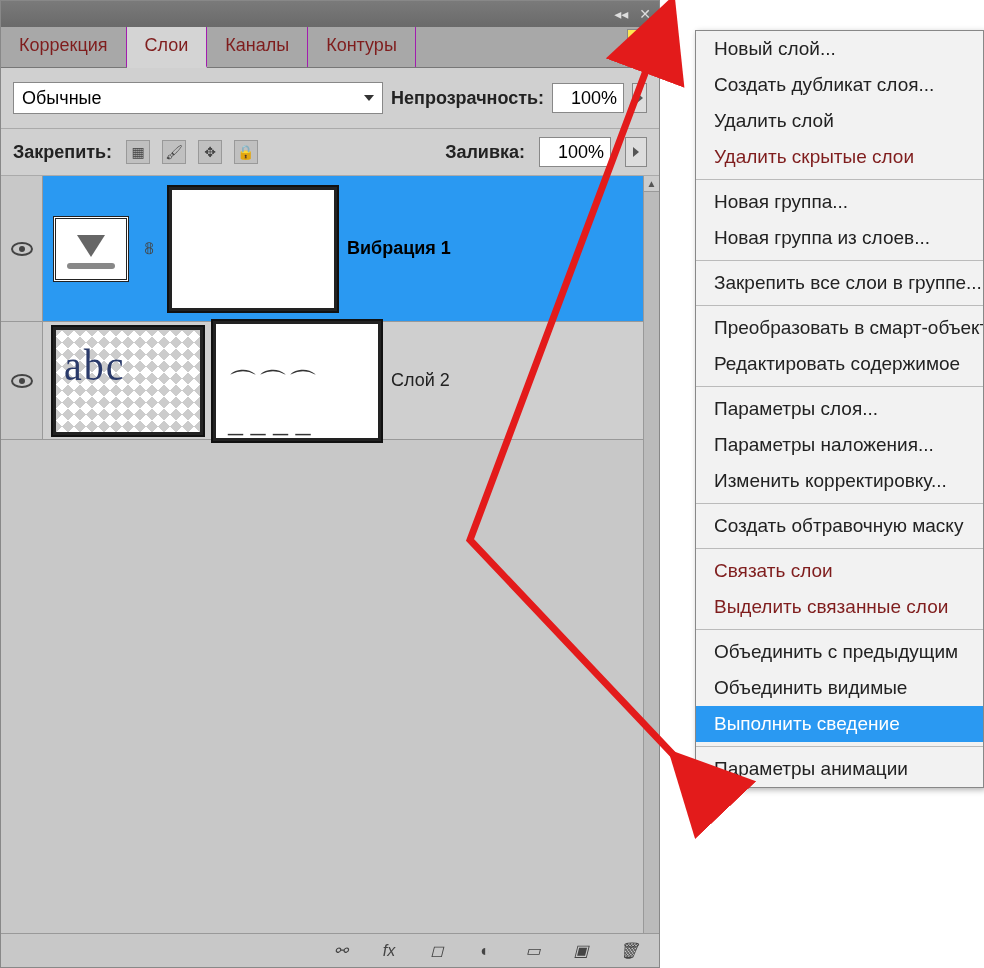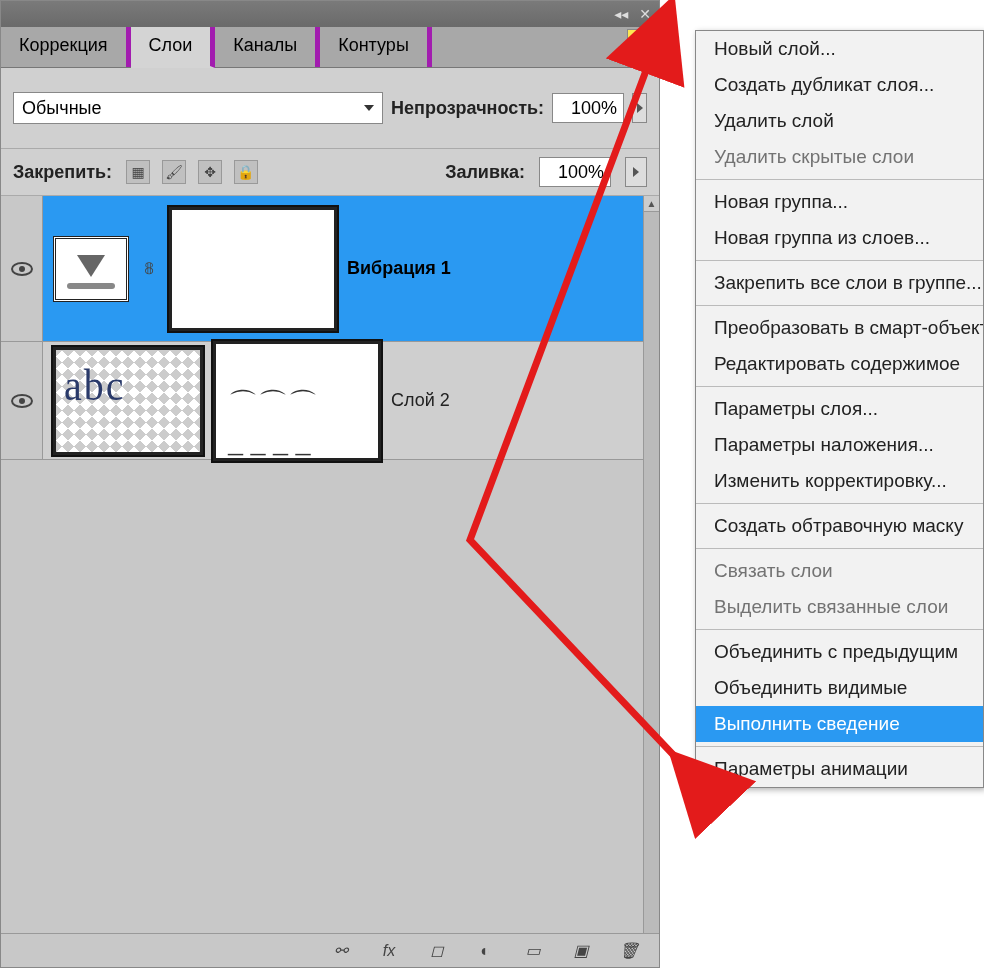--- a/index.html
+++ b/index.html
@@ -4,24 +4,24 @@
 <style>
 * { box-sizing: border-box; margin: 0; padding: 0; font-family: Tahoma, Arial, sans-serif; }
 body { width: 984px; height: 968px; background: #fff; overflow: hidden; position: relative; }
 
 .panel { position: absolute; left: 0; top: 0; width: 660px; height: 968px; background: #c8c8c8; border: 1px solid #888; }
 
 .titlebar { height: 26px; background: linear-gradient(#7a7a7a,#6a6a6a); display: flex; justify-content: flex-end; align-items: center; padding: 0 5px; gap: 5px; }
 .titlebar .ctl { color: #ddd; font-size: 14px; cursor: pointer; padding: 0 3px; }
 
 .tabs { display: flex; background: #a8a8a8; border-bottom: 1px solid #777; }
-.tab { padding: 8px 18px 10px; font-size: 18px; color: #000000; cursor: pointer; border-right: 5px solid #a21caf; background: #a8a8a8; }
+.tab { padding: 8px 18px 10px; font-size: 18px; color: #7f1d1d; cursor: pointer; border-right: 1px solid #a21caf; background: #a8a8a8; }
 .tab.active { background: #d4d4d4; border-bottom: 2px solid #d4d4d4; margin-bottom: -1px; }
 
-.row-opts { display: flex; align-items: center; padding: 24px 12px; background: #d0d0d0; gap: 8px; border-bottom: 1px solid #aaa; }
+.row-opts { display: flex; align-items: center; padding: 14px 12px; background: #d0d0d0; gap: 8px; border-bottom: 1px solid #aaa; }
 .blend-select { flex: 0 0 370px; height: 32px; background: #fff; border: 1px solid #888; padding: 4px 8px; font-size: 18px; display: flex; justify-content: space-between; align-items: center; cursor: pointer; }
 .blend-select .caret { border-top: 6px solid #333; border-left: 5px solid transparent; border-right: 5px solid transparent; }
 .lbl { font-size: 18px; color: #222; font-weight: bold; }
 .val-input { width: 72px; height: 30px; background: #fff; border: 1px solid #888; text-align: right; padding: 0 6px; font-size: 18px; }
 .mini-btn { width: 22px; height: 30px; background: #ddd; border: 1px solid #888; cursor: pointer; display:flex; align-items:center; justify-content:center; }
 .mini-btn .tri { border-left: 6px solid #555; border-top: 5px solid transparent; border-bottom: 5px solid transparent; }
 
 .row-lock { display: flex; align-items: center; padding: 8px 12px; background: #d0d0d0; gap: 14px; border-bottom: 1px solid #aaa; }
 .lock-icons { display: flex; gap: 12px; }
 .lock-ic { width: 24px; height: 24px; background: #c0c0c0; border: 1px solid #999; cursor: pointer; display:flex; align-items:center; justify-content:center; font-size:14px; color:#444; }
@@ -48,21 +48,21 @@
 
 .bottom-bar { position:absolute; bottom:0; left:0; right:0; height:34px; background:#c8c8c8; border-top:1px solid #999; display:flex; align-items:center; justify-content:flex-end; gap:24px; padding:0 18px; }
 .bottom-ic { width:24px; height:22px; cursor:pointer; display:flex; align-items:center; justify-content:center; color:#444; font-size:16px; font-style:italic; }
 
 .flyout-btn { position:absolute; right:2px; top:28px; width:30px; height:30px; background:#fce654; border:1px solid #888; cursor:pointer; display:flex; align-items:center; justify-content:center; z-index:10; }
 .flyout-btn .lines { width:16px; height:12px; background:linear-gradient(#333 2px,transparent 2px); background-size:100% 4px; position:relative; }
 .flyout-btn .tri { position:absolute; left:-8px; border-right:6px solid #333; border-top:5px solid transparent; border-bottom:5px solid transparent; }
 
 .context-menu { position:absolute; left:695px; top:30px; width:289px; background:#f2f2f2; border:1px solid #888; box-shadow:2px 2px 6px rgba(0,0,0,.3); font-size:19px; overflow:hidden; }
 .menu-item { padding:7px 18px; color:#222; cursor:pointer; white-space:nowrap; overflow:hidden; }
-.menu-item.disabled { color:#737373; cursor:default; }
+.menu-item.disabled { color:#7f1d1d; cursor:default; }
 .menu-item.hl { background:#2a99f2; color:#fff; }
 .menu-sep { height:1px; background:#bbb; margin:4px 0; }
 
 .arrow-svg { position:absolute; left:0; top:0; pointer-events:none; z-index:20; }
 
 .scribble-art { font-family: 'Brush Script MT', cursive; font-size:40px; color:#2a3a6a; position:absolute; left:8px; top:12px; letter-spacing:2px; transform:scaleY(1.1); }
 .scribble-art2 { font-size:30px; color:#333; position:absolute; left:12px; top:40px; font-family:cursive; }
 </style>
 </head>
 <body>

